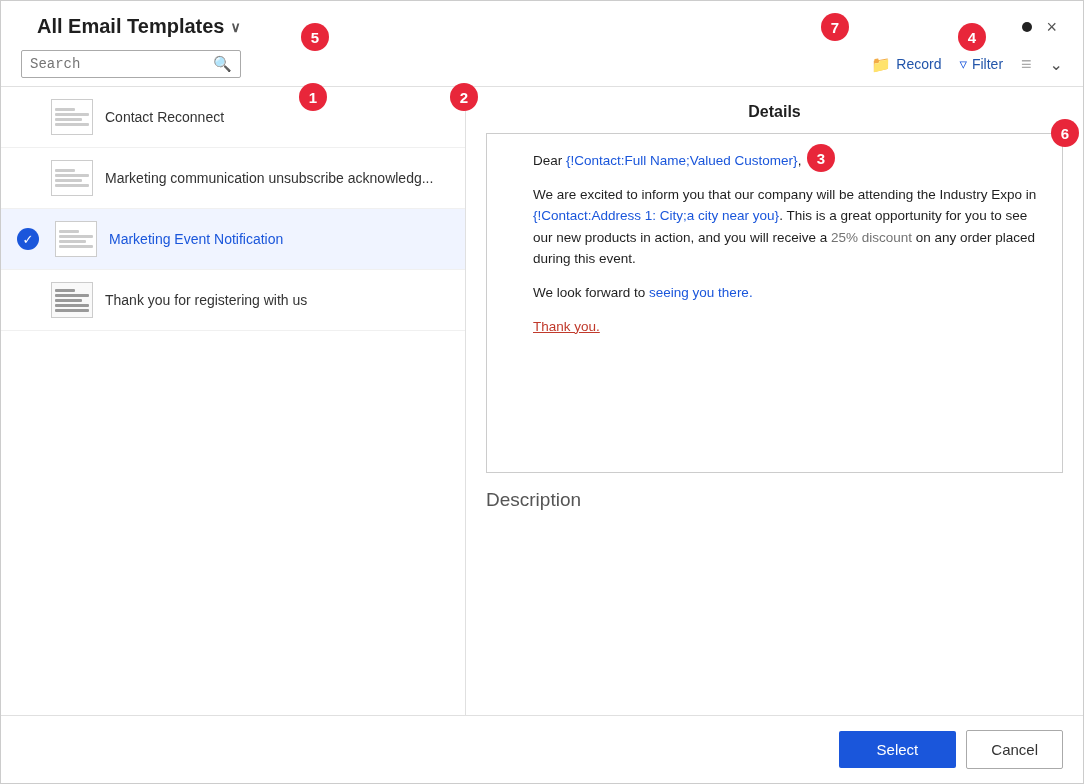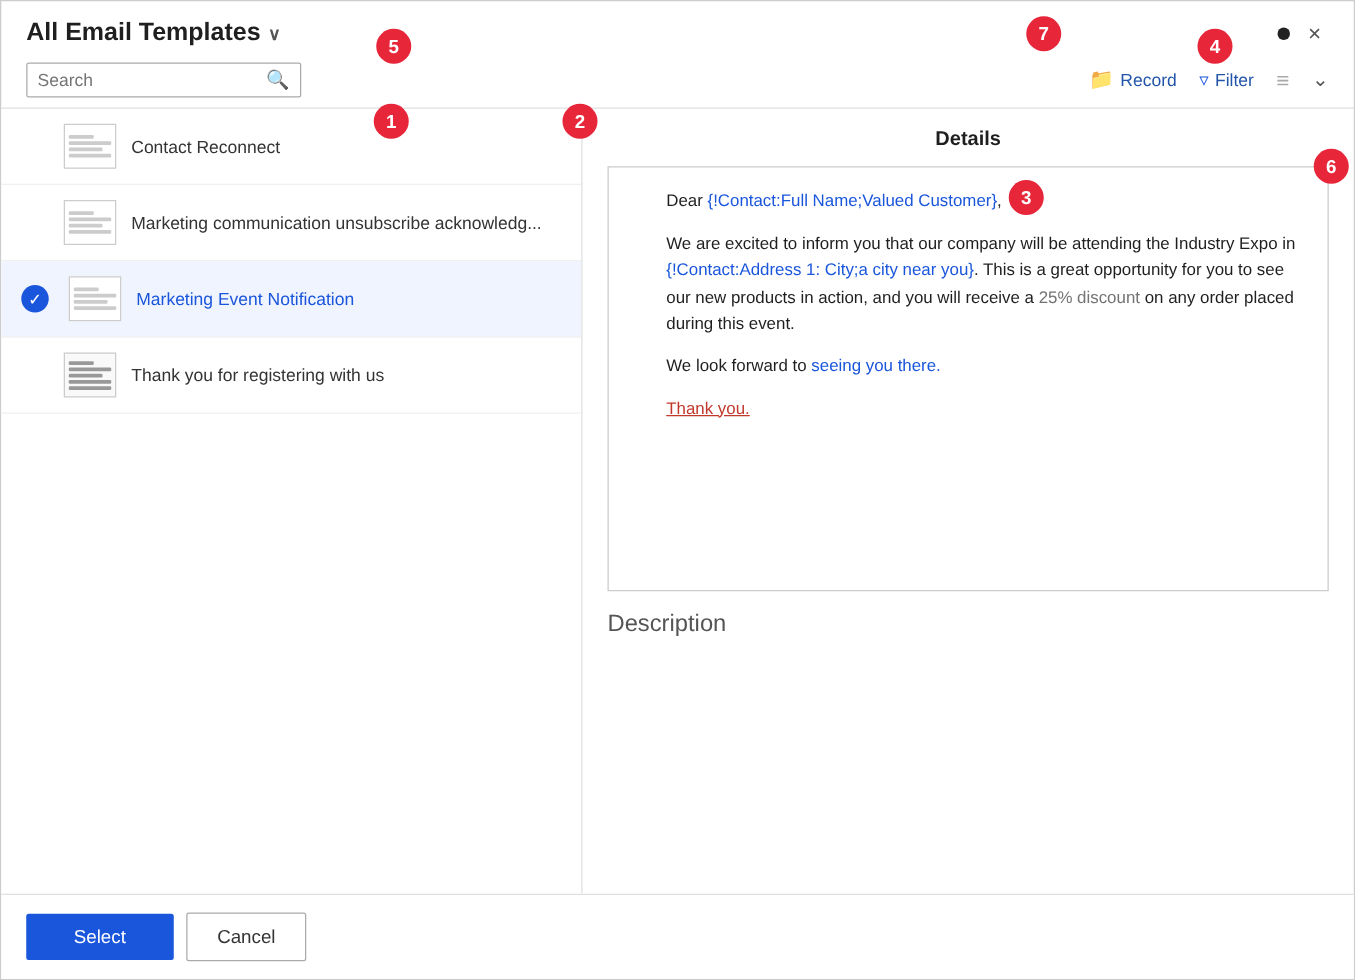--- a/index.html
+++ b/index.html
@@ -22,21 +22,21 @@
       flex-direction: column;
       border: 1px solid #ccc;
       position: relative;
     }
 
     
     .dialog-header {
       display: flex;
       align-items: center;
       justify-content: space-between;
-      padding: 14px 20px 8px 20px;
+      padding: 14px 20px 8px 36px;
       border-bottom: none;
     }
     .dialog-title {
       font-size: 20px;
       font-weight: 600;
       color: #1f1f1f;
       display: flex;
       align-items: center;
       gap: 6px;
     }
@@ -70,20 +70,21 @@
       width: 220px;
       padding: 4px 8px;
       background: #fff;
     }
     .search-box input {
       border: none;
       outline: none;
       flex: 1;
       font-size: 14px;
       color: #555;
+      font-family: Liberation Mono, monospace;
     }
     .search-icon {
       color: #555;
       font-size: 15px;
       cursor: pointer;
     }
     .toolbar-actions {
       display: flex;
       align-items: center;
       gap: 18px;
@@ -224,21 +225,21 @@
     .description-text {
       font-size: 13.5px;
       color: #333;
       line-height: 1.5;
     }
 
     
     .dialog-footer {
       display: flex;
       align-items: center;
-      justify-content: flex-start;
+      justify-content: flex-end;
       padding: 14px 20px;
       border-top: 1px solid #e0e0e0;
       gap: 10px;
       background: #fff;
     }
     .btn-select {
       background: #1a56db;
       color: #fff;
       border: none;
       padding: 10px 38px;

